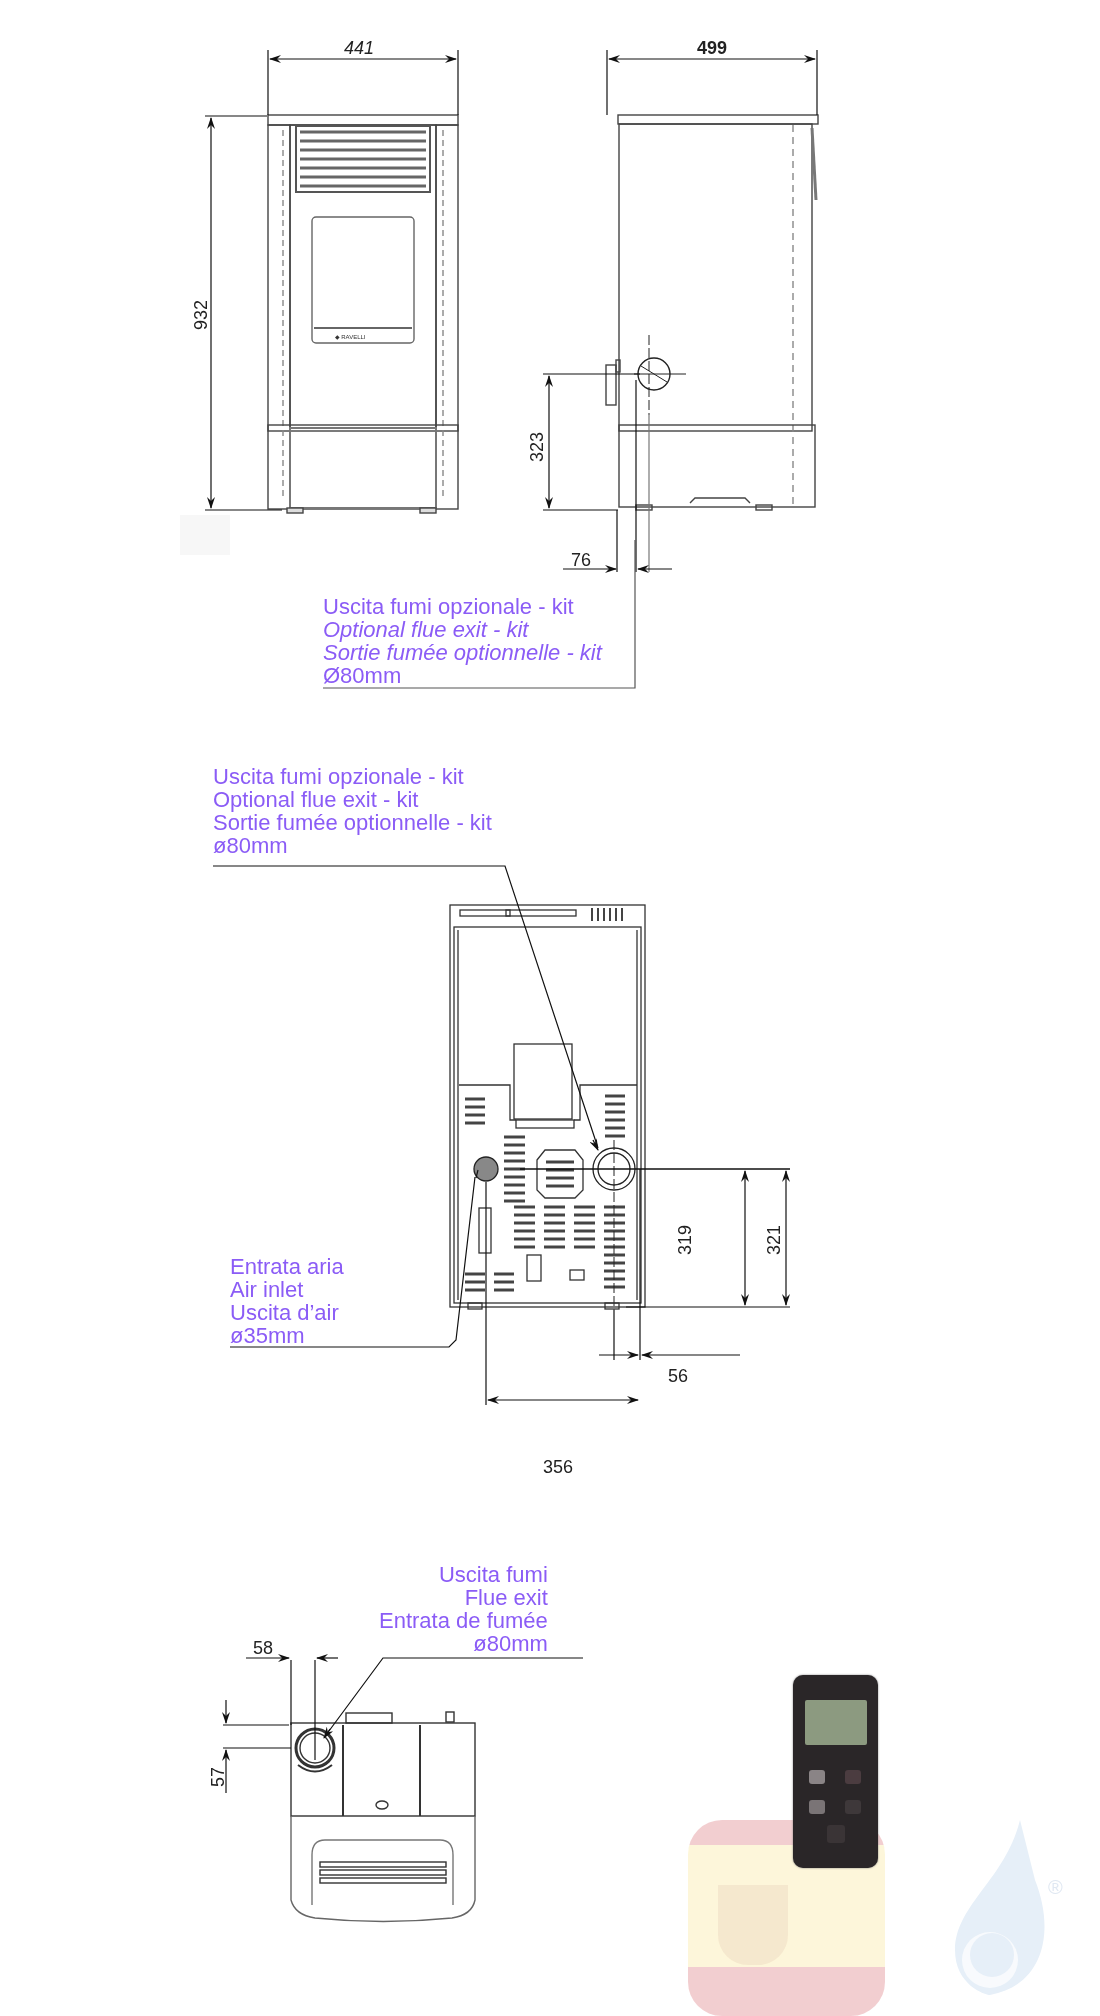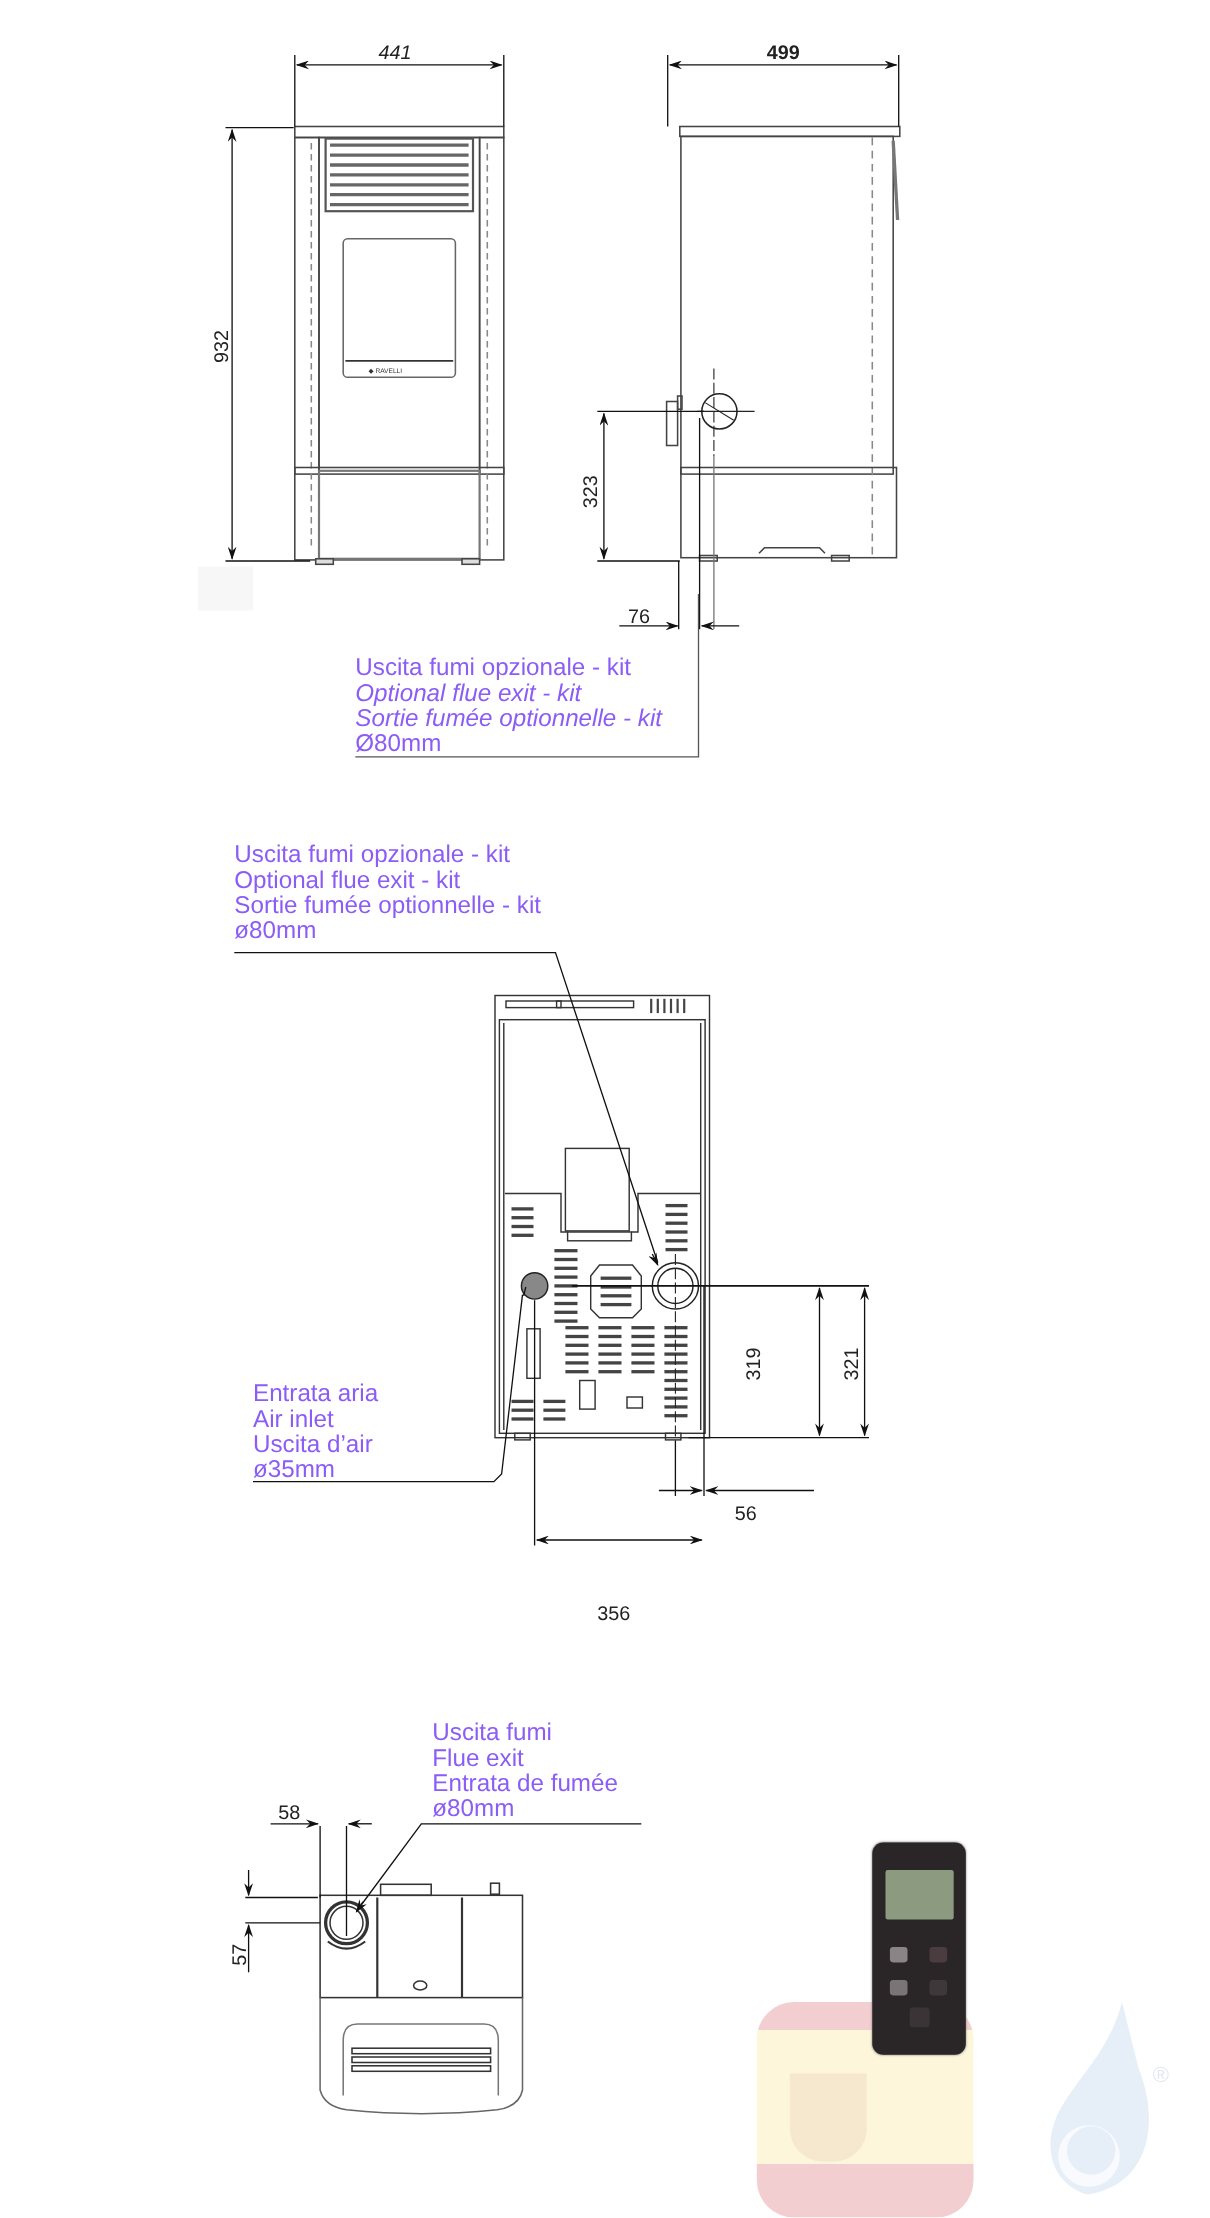--- a/index.html
+++ b/index.html
@@ -289,21 +289,21 @@
   <div>Entrata aria</div>
   <div>Air inlet</div>
   <div>Uscita d’air</div>
   <div>ø35mm</div>
 </div>
 <div class="dim rot" style="left:675px;top:1255px;">319</div>
 <div class="dim rot" style="left:764px;top:1255px;">321</div>
 <div class="dim" style="left:668px;top:1334px;margin-top:32px;">56</div>
 <div class="dim" style="left:543px;top:1457px;">356</div>
 
-<div class="lbl" style="left:393px;top:1563px;">
+<div class="lbl" style="left:379px;top:1563px;text-align:right;">
   <div>Uscita fumi</div>
   <div>Flue exit</div>
   <div>Entrata de fumée</div>
   <div>ø80mm</div>
 </div>
 <div class="dim" style="left:253px;top:1638px;">58</div>
 <div class="dim rot" style="left:208px;top:1787px;">57</div>
 
 <div class="flag">
   <div class="coat"></div>

